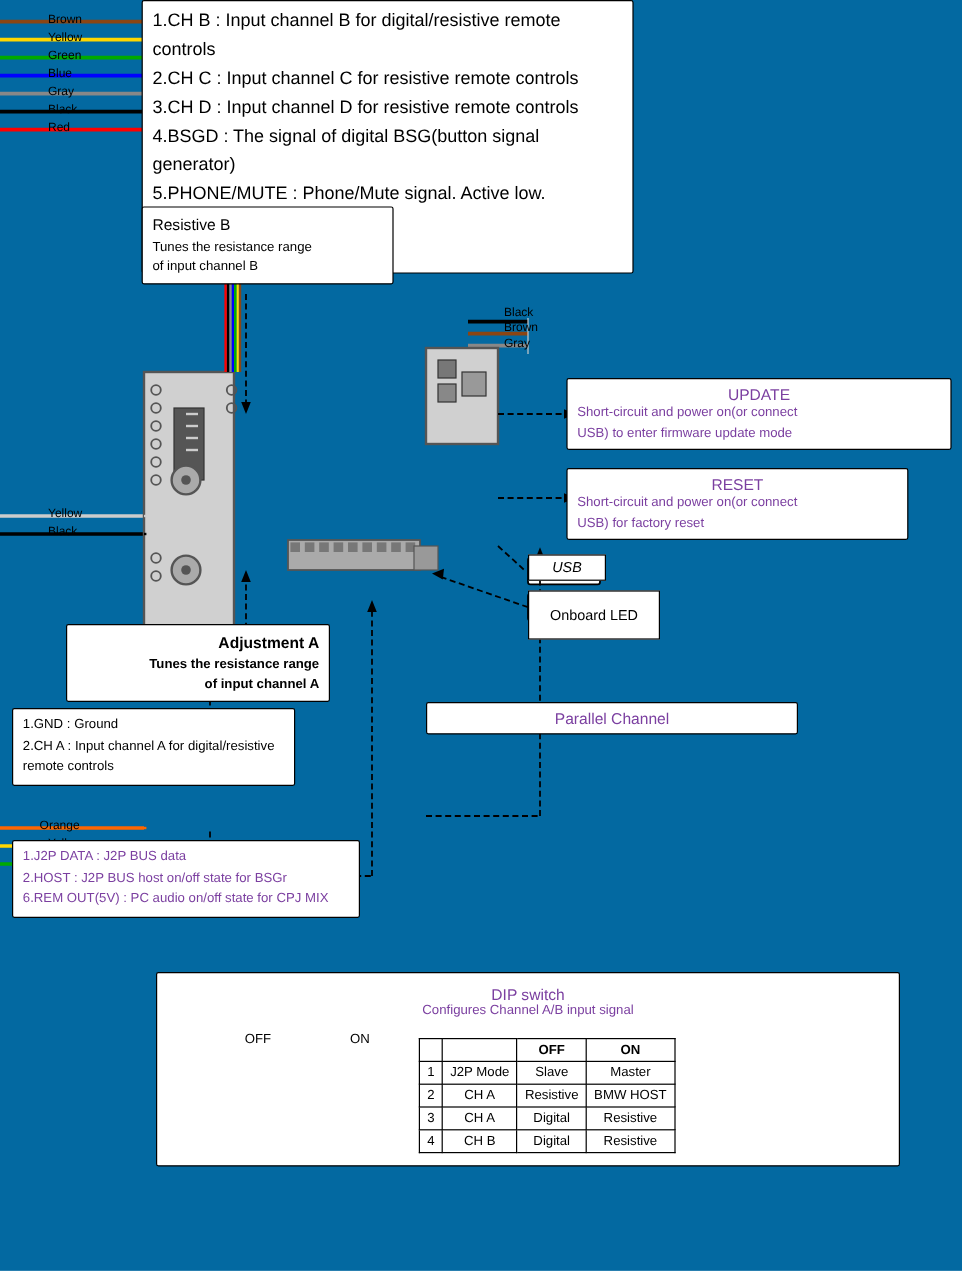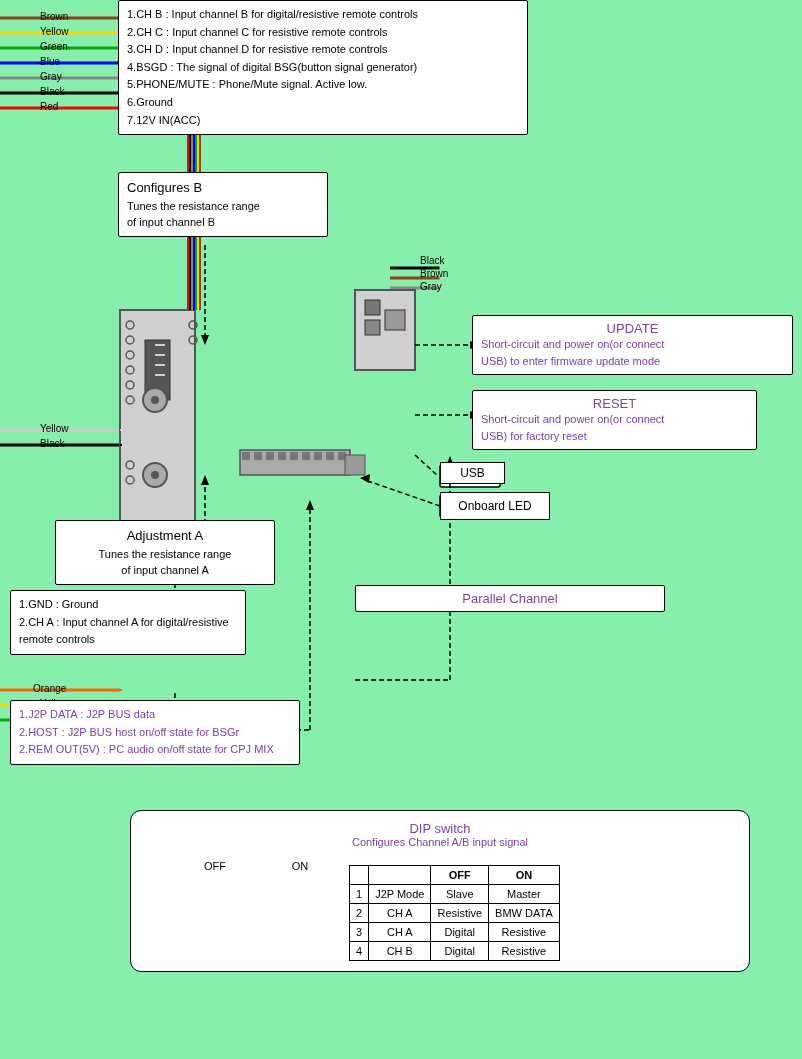--- a/index.html
+++ b/index.html
@@ -9,21 +9,21 @@
       font-size: 12px;
       width: 802px;
       min-height: 1059px;
       position: relative;
       overflow: hidden;
     }
     .diagram-container {
       position: relative;
       width: 802px;
       height: 1059px;
-      background: #86efac;
+      background: #0369a1;
     }
     .info-box {
       position: absolute;
       border: 1px solid #000;
       background: #fff;
       padding: 5px 8px;
       border-radius: 2px;
     }
     .info-box .title {
       color: #7b3fa0;
@@ -245,86 +245,86 @@
   <div class="label-left" style="left:40px;top:438px;">Black</div>
   <div class="label-left" style="left:33px;top:683px;">Orange</div>
   <div class="label-left" style="left:40px;top:698px;">Yellow</div>
   <div class="label-left" style="left:40px;top:713px;">Green</div>
 
   <div class="label-left" style="left:420px;top:255px;font-size:10px;">Black</div>
   <div class="label-left" style="left:420px;top:268px;font-size:10px;">Brown</div>
   <div class="label-left" style="left:420px;top:281px;font-size:10px;">Gray</div>
 
   <div class="info-box" style="left:118px;top:0px;width:410px;">
-    <div class="content-black" style="font-size:11px;line-height:1.6;">
+    <div class="content-black" style="font-size:15px;line-height:1.6;">
       <span id="line1">1.CH B : Input channel B for digital/resistive remote controls</span><br>
       <span id="line2">2.CH C : Input channel C for resistive remote controls</span><br>
       <span id="line3">3.CH D : Input channel D for resistive remote controls</span><br>
       <span id="line4">4.BSGD : The signal of digital BSG(button signal generator)</span><br>
       <span id="line5">5.PHONE/MUTE : Phone/Mute signal. Active low.</span><br>
       <span id="line6">6.Ground</span><br>
       <span id="line7">7.12V IN(ACC)</span>
     </div>
   </div>
 
   <div class="info-box" style="left:118px;top:172px;width:210px;">
     <div class="content-black" style="text-align:left;font-size:12px;">
-      <div style="font-size:13px;">Configures B</div>
+      <div style="font-size:13px;">Resistive B</div>
       <div style="font-size:11px;">Tunes the resistance range<br>of input channel B</div>
     </div>
   </div>
 
 
   <div class="info-box" style="left:472px;top:315px;width:321px;">
     <div class="title">UPDATE</div>
     <div class="content">Short-circuit and power on(or connect<br>USB) to enter firmware update mode</div>
   </div>
 
   <div class="info-box" style="left:472px;top:390px;width:285px;">
     <div class="title">RESET</div>
     <div class="content">Short-circuit and power on(or connect<br>USB) for factory reset</div>
   </div>
 
   <div style="position:absolute;left:440px;top:462px;width:65px;height:22px;border:1.5px solid #000;display:flex;align-items:center;justify-content:center;background:#fff;">
-    <span style="font-size:12px;">USB</span>
-  </div>
-
-  <div style="position:absolute;left:440px;top:492px;width:110px;height:28px;border:1.5px solid #000;display:flex;align-items:center;justify-content:center;background:#fff;">
+    <span style="font-size:12px;font-style:italic;">USB</span>
+  </div>
+
+  <div style="position:absolute;left:440px;top:492px;width:110px;height:41px;border:1.5px solid #000;display:flex;align-items:center;justify-content:center;background:#fff;">
     <span style="font-size:12px;">Onboard LED</span>
   </div>
 
   <div class="info-box" style="left:55px;top:520px;width:220px;">
-    <div class="content-black" style="text-align:center;font-size:12px;">
+    <div class="content-black" style="text-align:right;font-size:12px;font-weight:bold;">
       <div style="font-size:13px;">Adjustment A</div>
       <div style="font-size:11px;">Tunes the resistance range<br>of input channel A</div>
     </div>
   </div>
 
   <div class="info-box" style="left:10px;top:590px;width:236px;">
     <div class="content-black" style="font-size:11px;line-height:1.6;">
       <span id="cha1">1.GND : Ground</span><br>
       <span id="cha2">2.CH A : Input channel A for digital/resistive
 remote controls</span>
     </div>
   </div>
 
   <div class="info-box" style="left:10px;top:700px;width:290px;">
     <div style="font-size:11px;line-height:1.6;">
       <span style="color:#7b3fa0;" id="j2p1">1.J2P DATA : J2P BUS data</span><br>
       <span style="color:#7b3fa0;" id="j2p2">2.HOST : J2P BUS host on/off state for BSGr</span><br>
-      <span style="color:#7b3fa0;" id="j2p3">2.REM OUT(5V) : PC audio on/off state for
+      <span style="color:#7b3fa0;" id="j2p3">6.REM OUT(5V) : PC audio on/off state for
 CPJ MIX</span>
     </div>
   </div>
 
   <div class="info-box" style="left:355px;top:585px;width:310px;">
     <div class="title">Parallel Channel</div>
   </div>
 
-  <div class="info-box" style="left:130px;top:810px;width:620px;padding:10px;border-radius:11px;">
+  <div class="info-box" style="left:130px;top:810px;width:620px;padding:10px;">
     <div style="text-align:center;">
       <div style="color:#7b3fa0;font-size:13px;">DIP switch</div>
       <div style="color:#7b3fa0;font-size:11px;">Configures Channel A/B input signal</div>
     </div>
     <div style="display:flex;margin-top:12px;gap:8px;">
 
       <div style="width:200px;min-width:180px;">
         <div style="display:flex;justify-content:space-around;margin-left:30px;margin-bottom:3px;font-size:11px;">
           <span>OFF</span>
           <span>ON</span>
@@ -351,21 +351,21 @@
           <tr>
                 <td>1</td>
                 <td>J2P Mode</td>
                 <td>Slave</td>
                 <td>Master</td>
               </tr>
               <tr>
                 <td>2</td>
                 <td>CH A</td>
                 <td>Resistive</td>
-                <td>BMW DATA</td>
+                <td>BMW HOST</td>
               </tr>
               <tr>
                 <td>3</td>
                 <td>CH A</td>
                 <td>Digital</td>
                 <td>Resistive</td>
               </tr>
               <tr>
                 <td>4</td>
                 <td>CH B</td>

